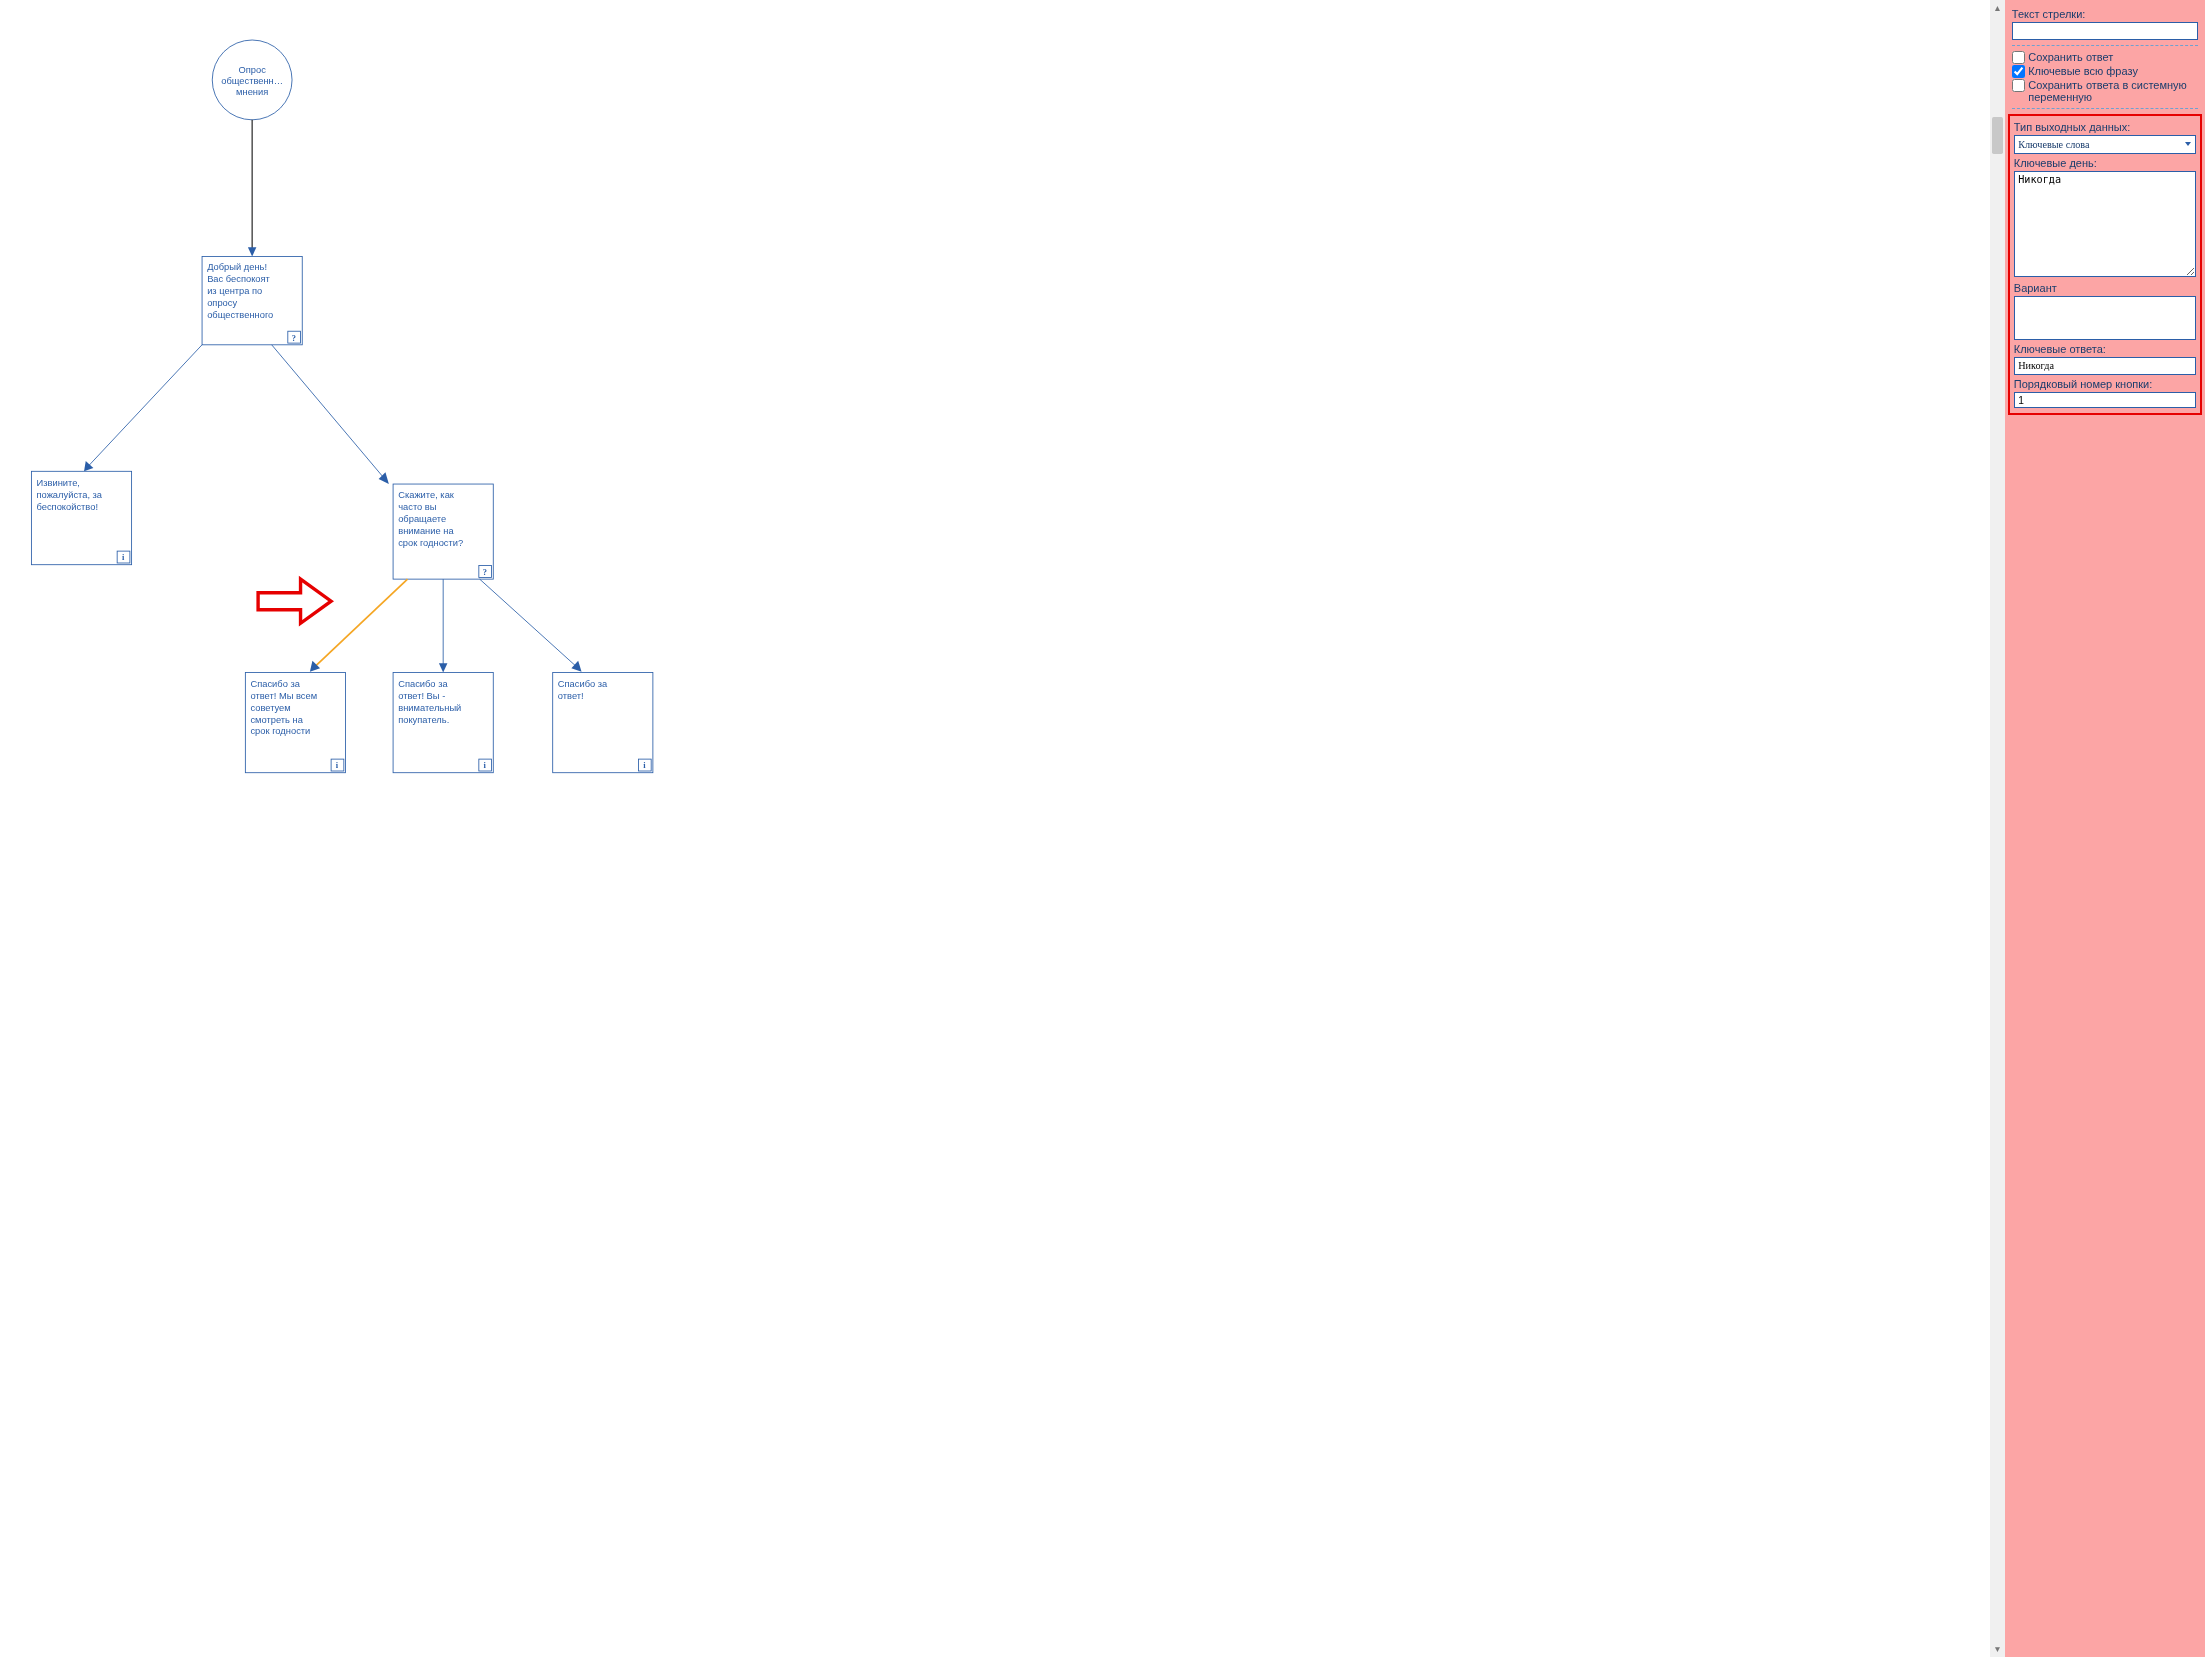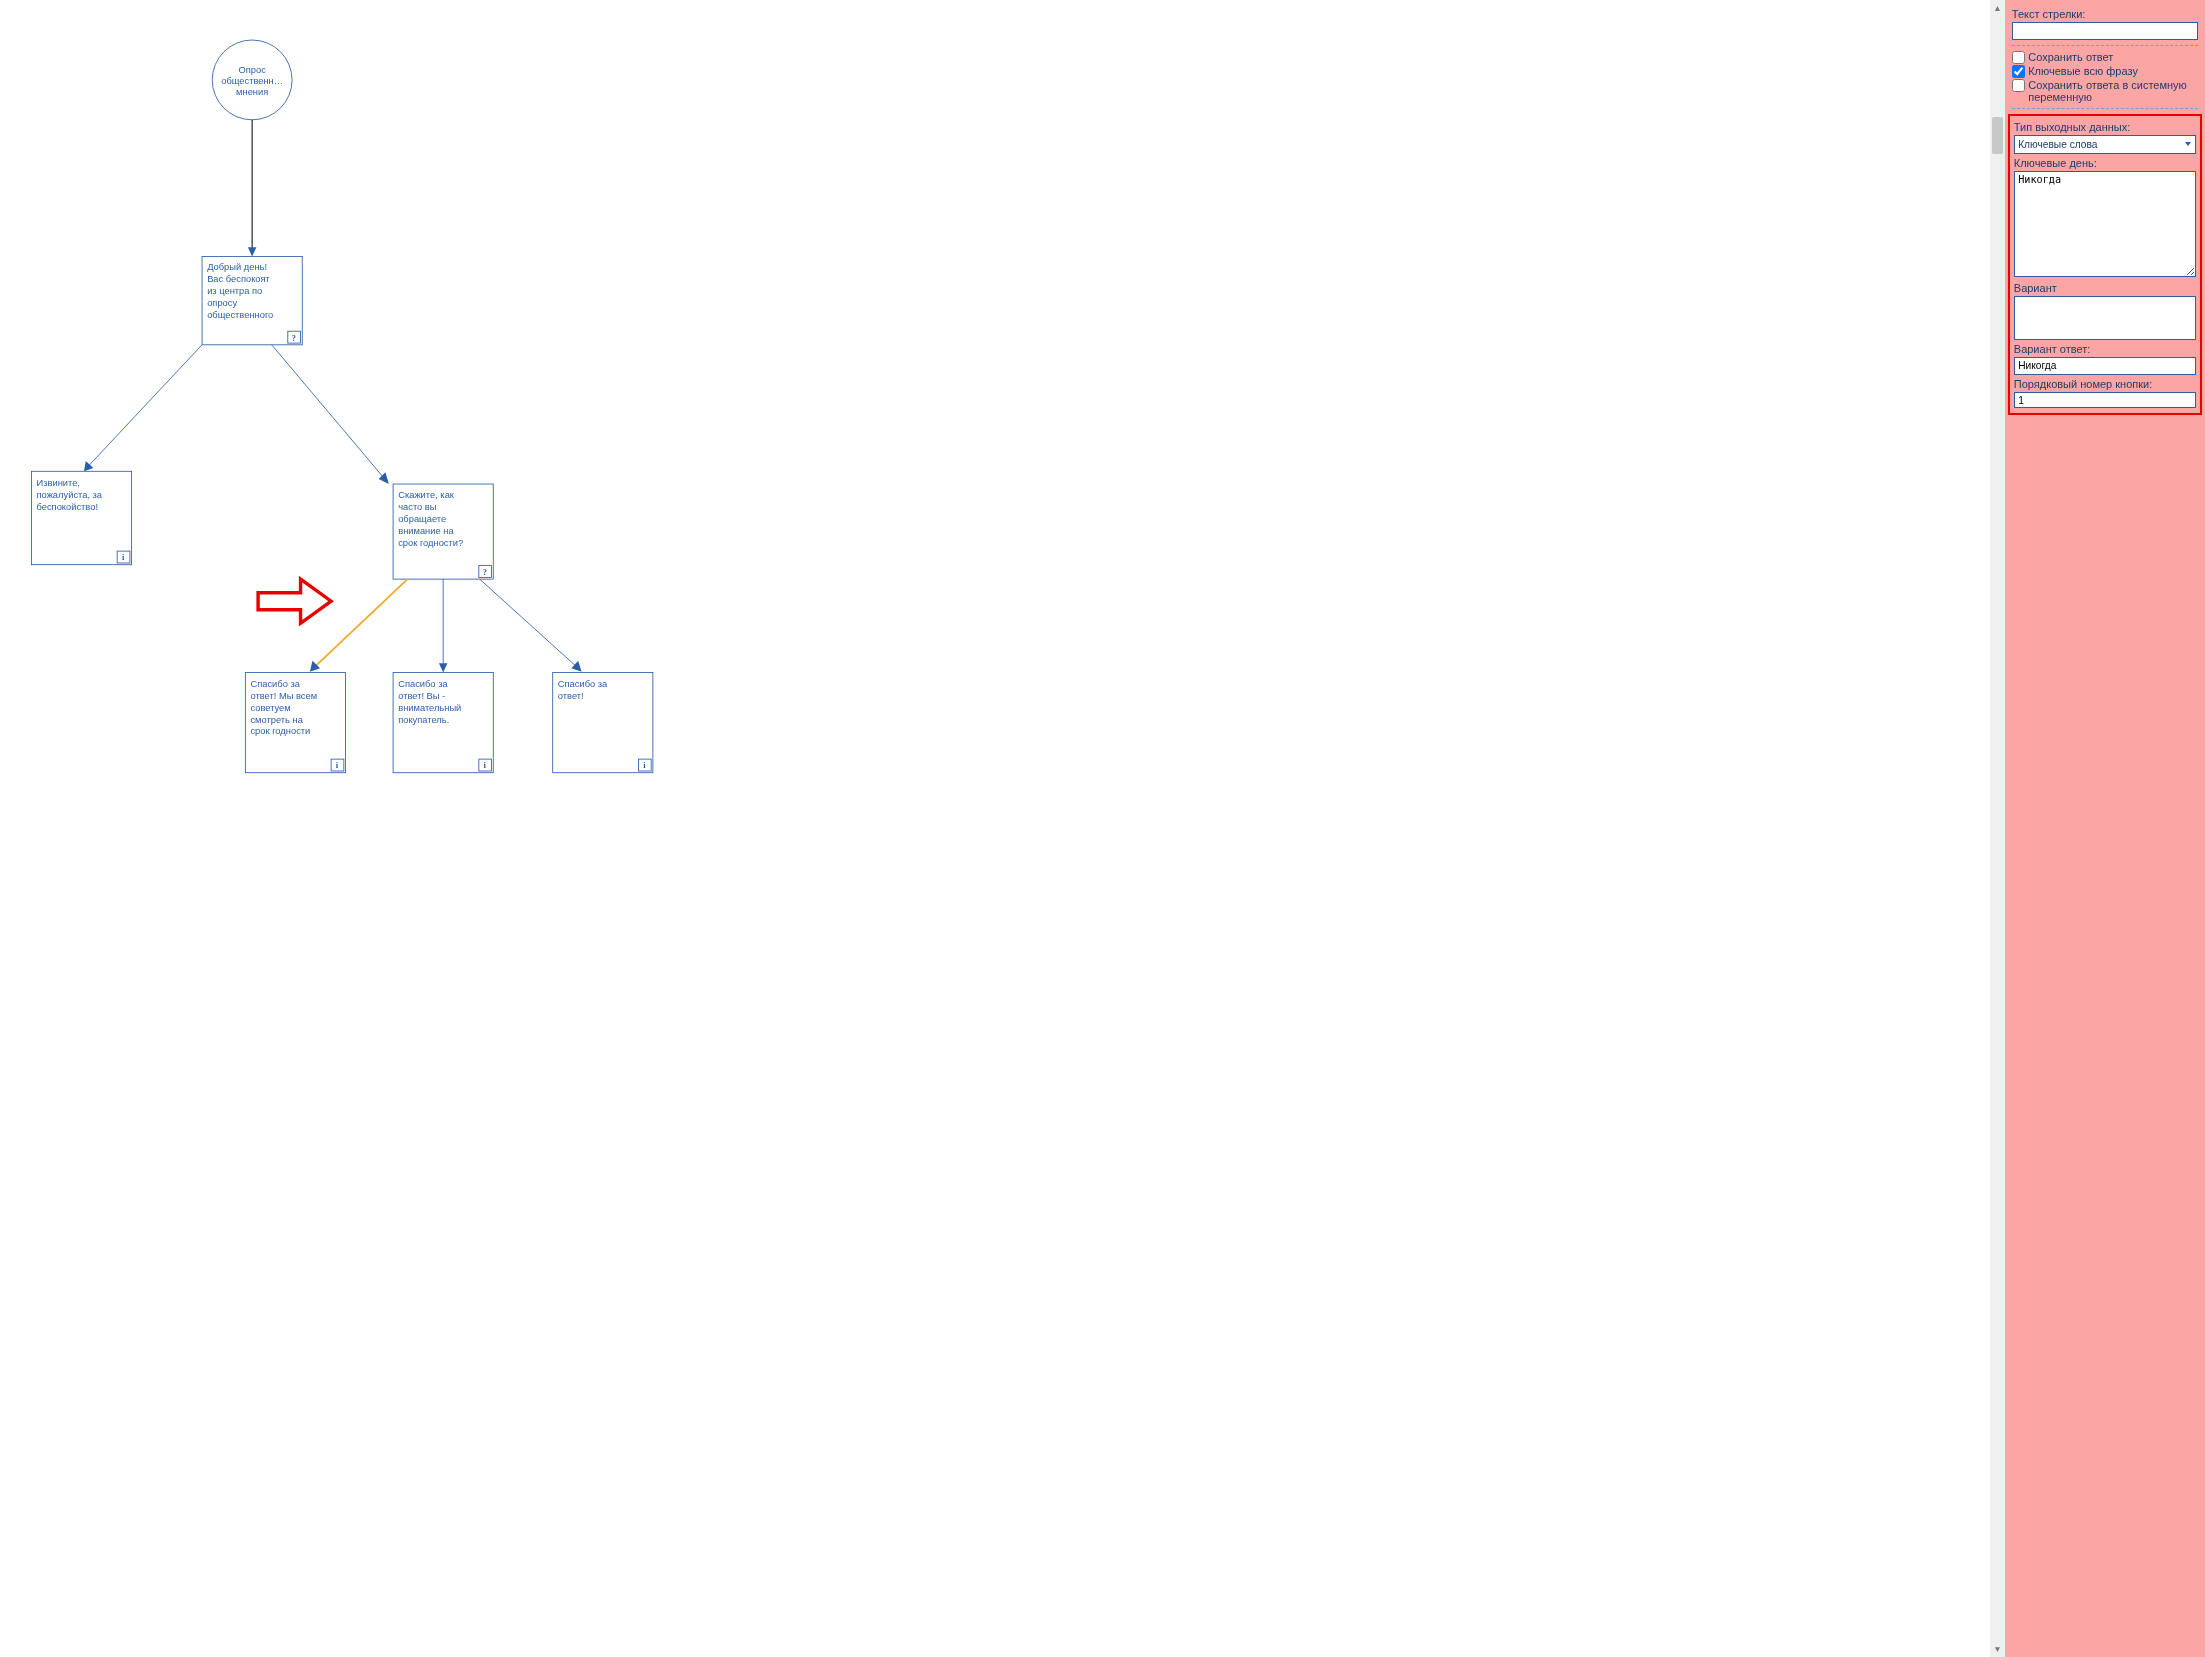--- a/index.html
+++ b/index.html
@@ -14,21 +14,21 @@
 .arrow-sel{stroke:#f5a623;stroke-width:2;fill:none}
 .red-arrow{stroke:#e60000;stroke-width:4;fill:#fff}
 .icon-box{fill:#fff;stroke:#2b5ea8;stroke-width:1}
 .icon-txt{font-size:10px;fill:#2b5ea8;font-weight:bold;font-family:serif}
 .scroll-col{width:15.3px;background:#f0f0f0;display:flex;flex-direction:column}
 .scroll-arrow{height:15.3px;display:flex;align-items:center;justify-content:center;color:#777;font-size:8.5px;cursor:pointer}
 .scroll-track{flex:1;position:relative}
 .scroll-thumb{position:absolute;left:2.5px;right:2.5px;background:#c8c8c8;border-radius:1.7px}
 .panel{width:200px;background:#fca5a5;padding:5.1px 6.8px 17px;font-size:11px;box-sizing:border-box;overflow:hidden}
 .panel label.fld{display:block;color:#1a3d6d;margin-top:3.4px;margin-bottom:1.7px}
-.panel input[type=text],.panel textarea,.panel select{width:100%;box-sizing:border-box;border:0.8px solid #2b5ea8;background:#fff;font-size:10.2px;padding:2.5px 3.4px;font-family:Liberation Sans, sans-serif;color:#000}
+.panel input[type=text],.panel textarea,.panel select{width:100%;box-sizing:border-box;border:0.8px solid #2b5ea8;background:#fff;font-size:10.2px;padding:2.5px 3.4px;font-family:Liberation Serif, serif;color:#000}
 .panel textarea{resize:both;font-family:monospace}
 .panel select{height:18.7px}
 .num-field{width:100%;box-sizing:border-box;border:0.8px solid #2b5ea8;background:#fff;font-size:10.2px;padding:1.7px 3.4px;color:#000}
 .hr-dash{border:none;border-top:0.8px dashed #6fa0d0;margin:5.1px 0}
 .cb-row{display:flex;align-items:flex-start;gap:3.4px;margin:0.8px 0}
 .cb-row input[type=checkbox]{margin:0}
 .hl{border:2.5px solid #e60000;margin:5px -3.4px;padding:1.7px 3.4px 5.1px}
 .sel-wrap{position:relative}
 .sel-wrap:after{content:"";position:absolute;right:5.1px;top:6.8px;border-left:3.4px solid transparent;border-right:3.4px solid transparent;border-top:4.2px solid #2b5ea8;pointer-events:none}
 .sel-wrap select{-webkit-appearance:none;appearance:none;padding-right:15.3px;color:#1a3d6d}
@@ -177,21 +177,21 @@
           <option>Ключевые слова</option>
         </select>
       </div>
 
       <label class="fld">Ключевые день:</label>
       <textarea rows="9" style="">Никогда</textarea>
 
       <label class="fld">Вариант</label>
       <div class="list-box" style="border:0.8px solid #2b5ea8;background:#fff"></div>
 
-      <label class="fld">Вариант ответ:</label>
+      <label class="fld">Ключевые ответа:</label>
       <input type="text" value="Никогда" style="">
 
       <label class="fld">Порядковый номер кнопки:</label>
       <input class="num-field" type="number" value="1" style="">
     </div>
   </div>
 </div>
 
 
 </body></html>

